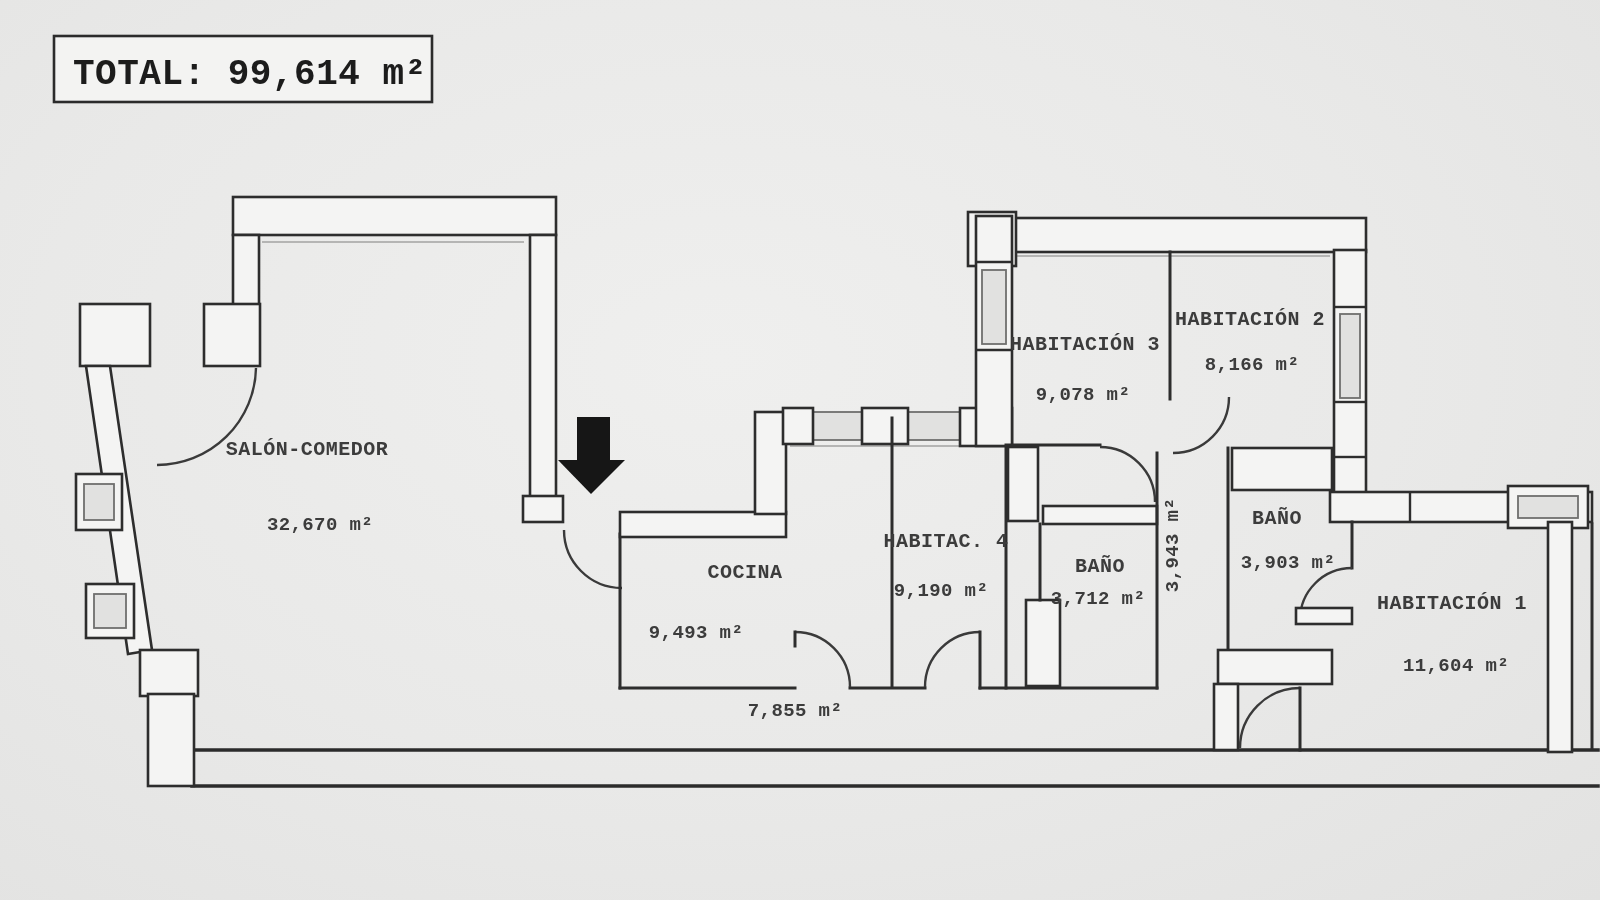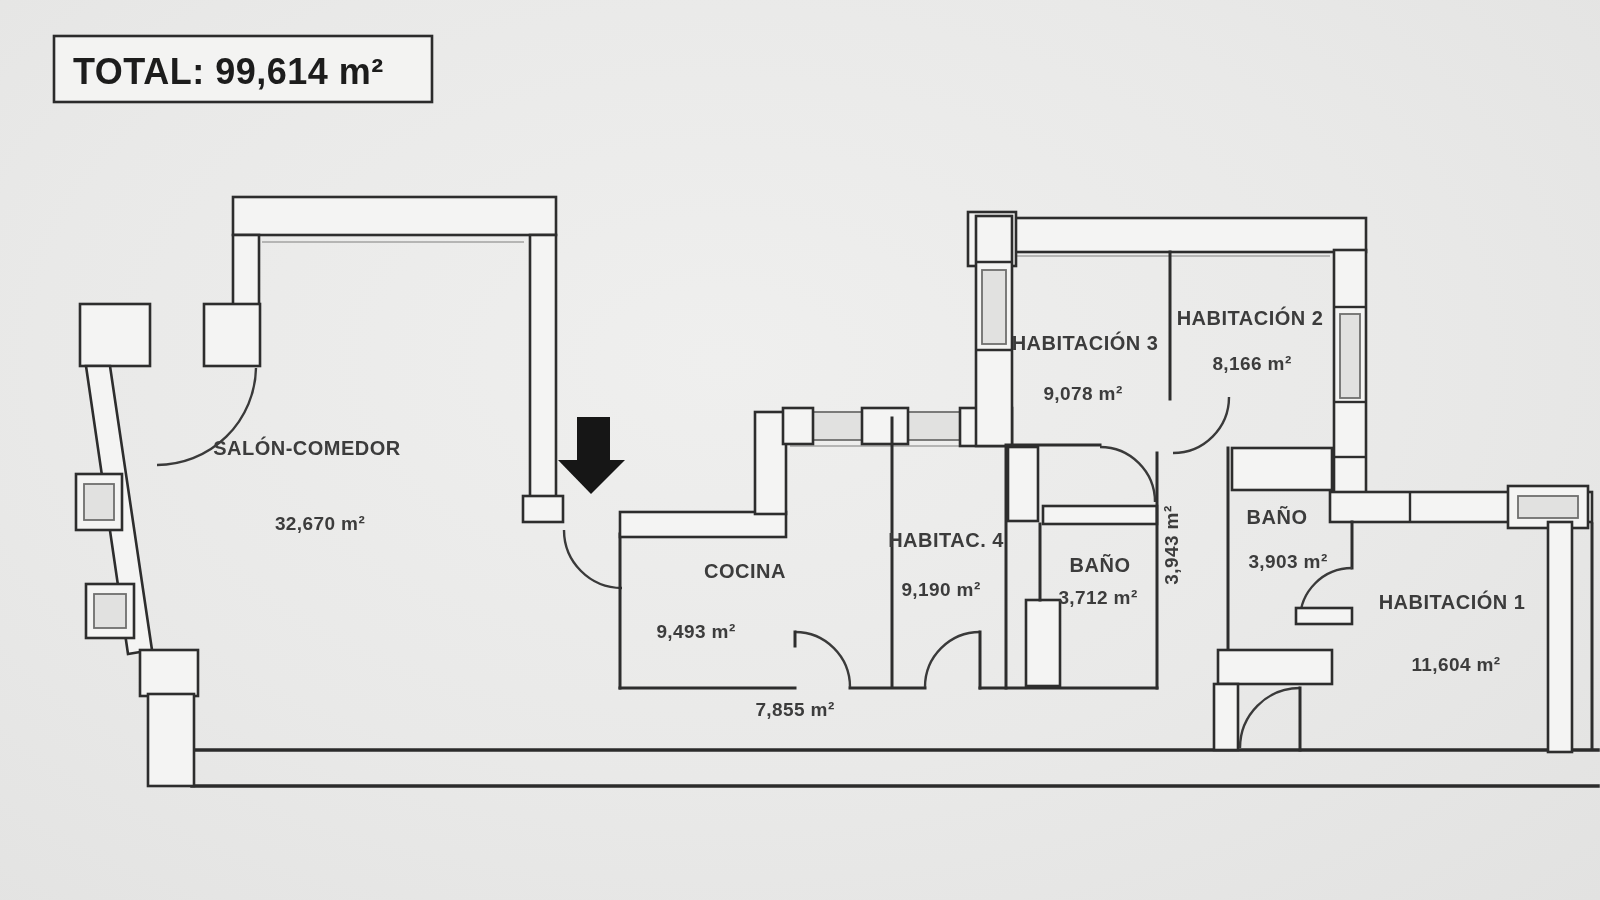--- a/index.html
+++ b/index.html
@@ -1,19 +1,19 @@
 <!DOCTYPE html>
 <html><head>
 <meta charset="utf-8">
 <style>
   html,body{margin:0;padding:0;background:#dcdcdb;}
   .stage{
     position:relative;width:1600px;height:900px;overflow:hidden;
     background:radial-gradient(ellipse at 45% 40%, #efefee 0%, #e9e9e8 55%, #e2e2e1 100%);
-    font-family:Liberation Sans, sans-serif;
+    font-family:Liberation Mono, monospace;
   }
   svg{position:absolute;inset:0;display:block;}
   .wall{stroke:#2d2d2d;stroke-width:3;fill:none;stroke-linecap:square;}
   .wall-heavy{stroke:#2b2b2b;stroke-width:3.5;fill:none;stroke-linecap:square;}
   .wblock{fill:#f4f4f3;stroke:#2d2d2d;stroke-width:2.6;}
   .wglass{fill:#e1e1e0;stroke:#6f6f6e;stroke-width:1.8;}
   .shadow{stroke:#b5b5b4;stroke-width:2.2;fill:none;}
   .door{stroke:#3a3a3a;stroke-width:2.4;fill:none;}
   .divider{stroke:#2d2d2d;stroke-width:2.4;}
   .room-name{fill:#3c3c3c;font-size:20px;font-weight:700;text-anchor:middle;letter-spacing:.5px;}

